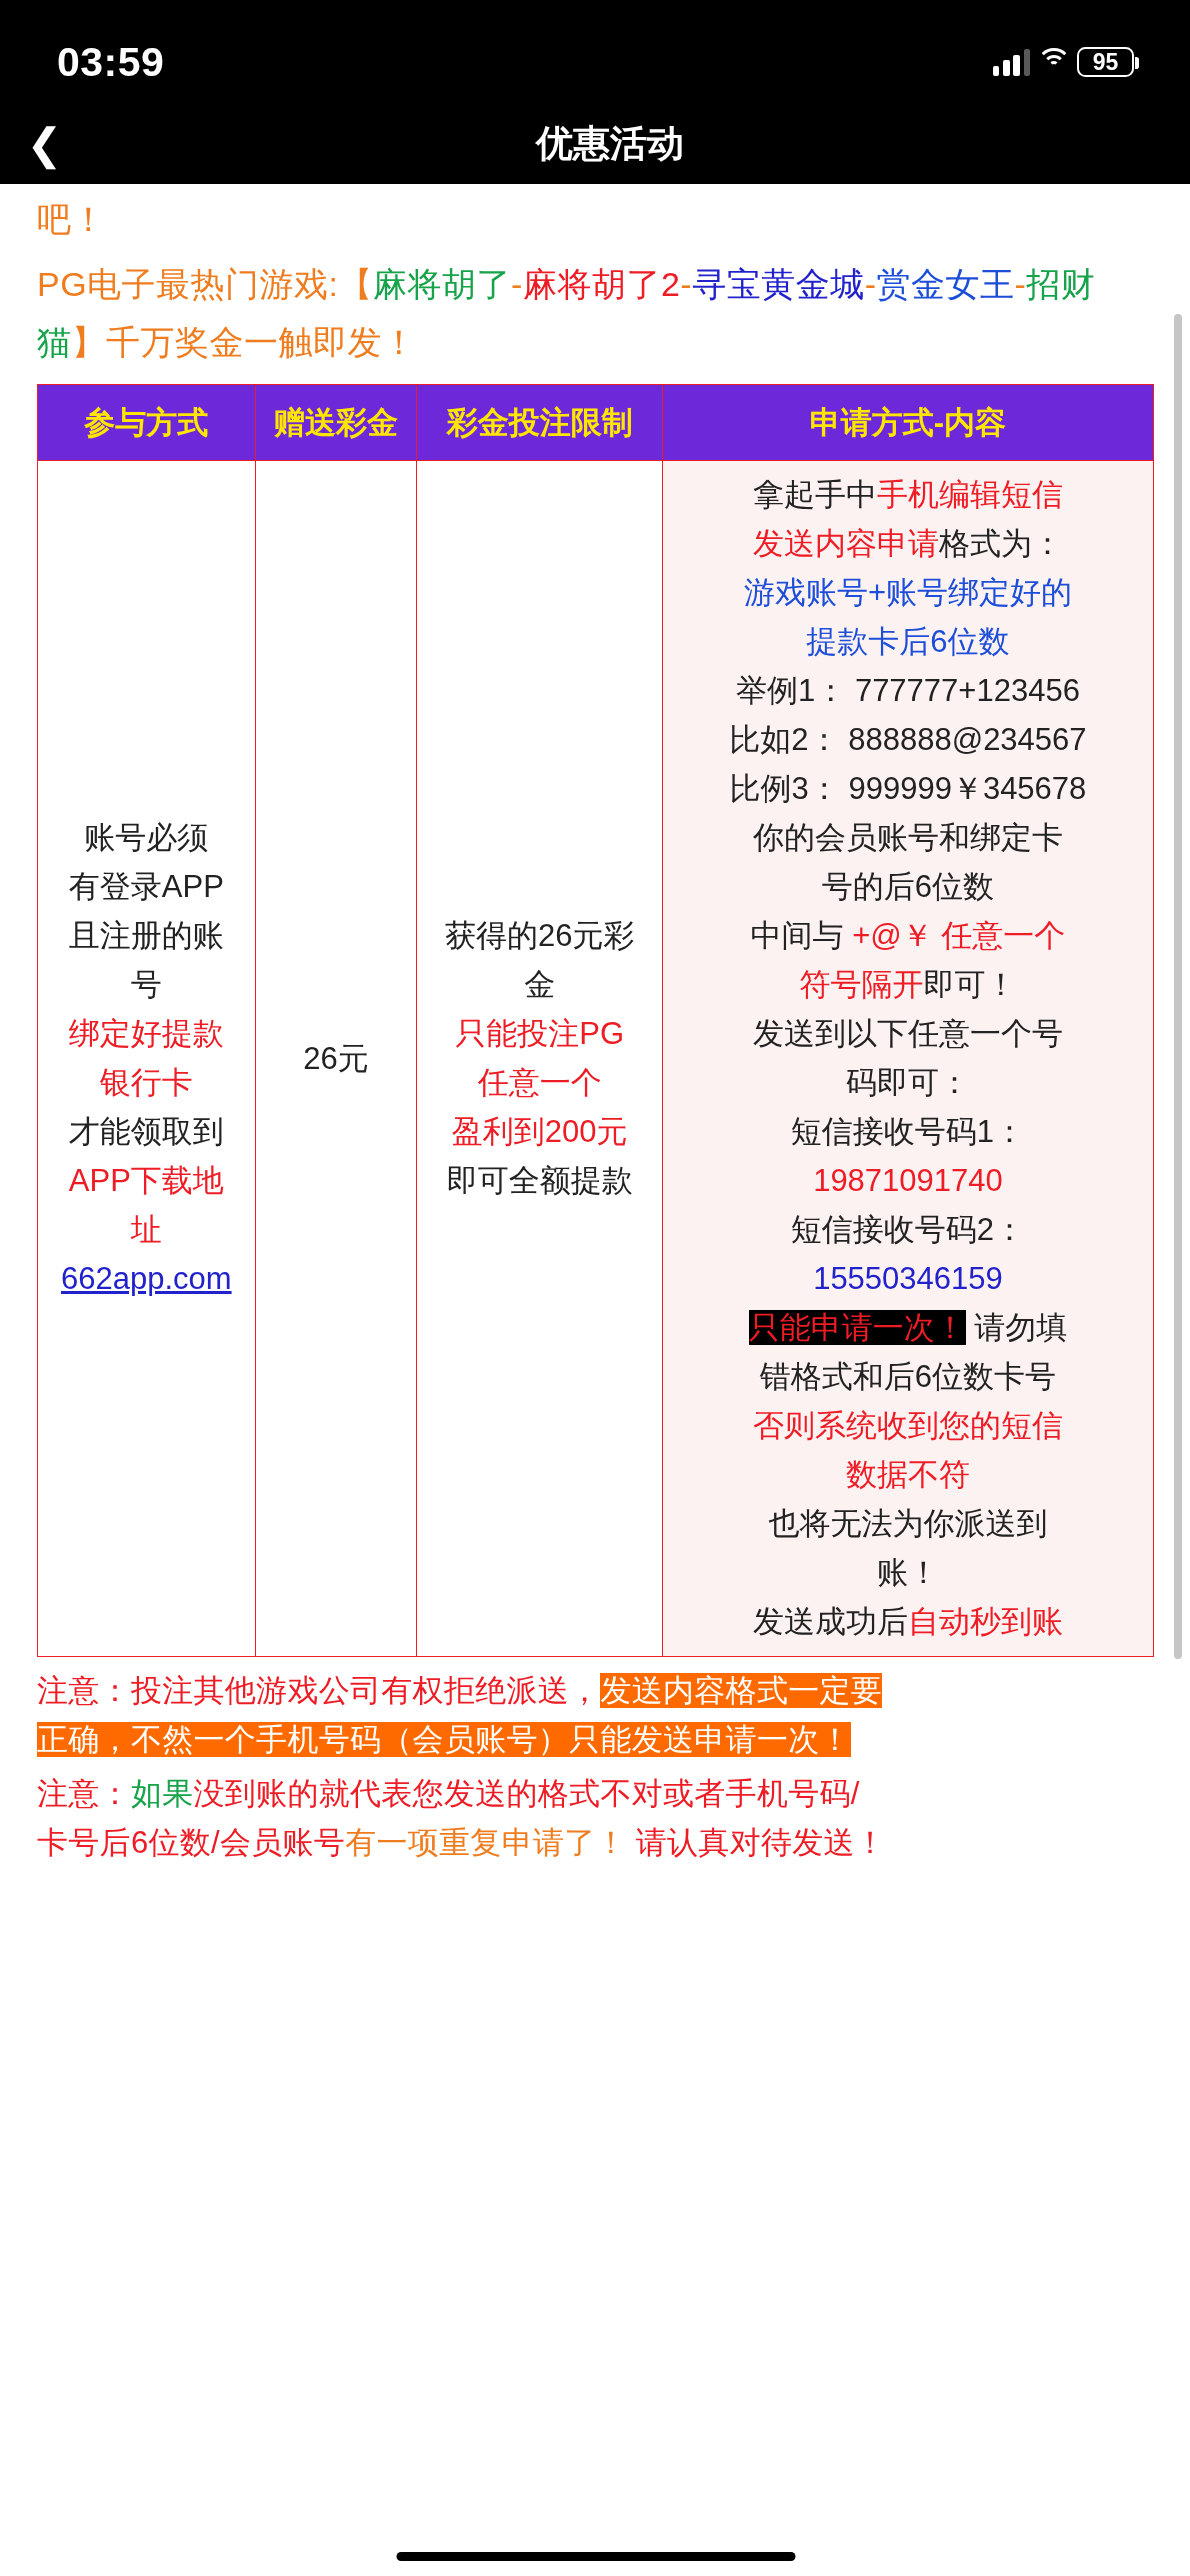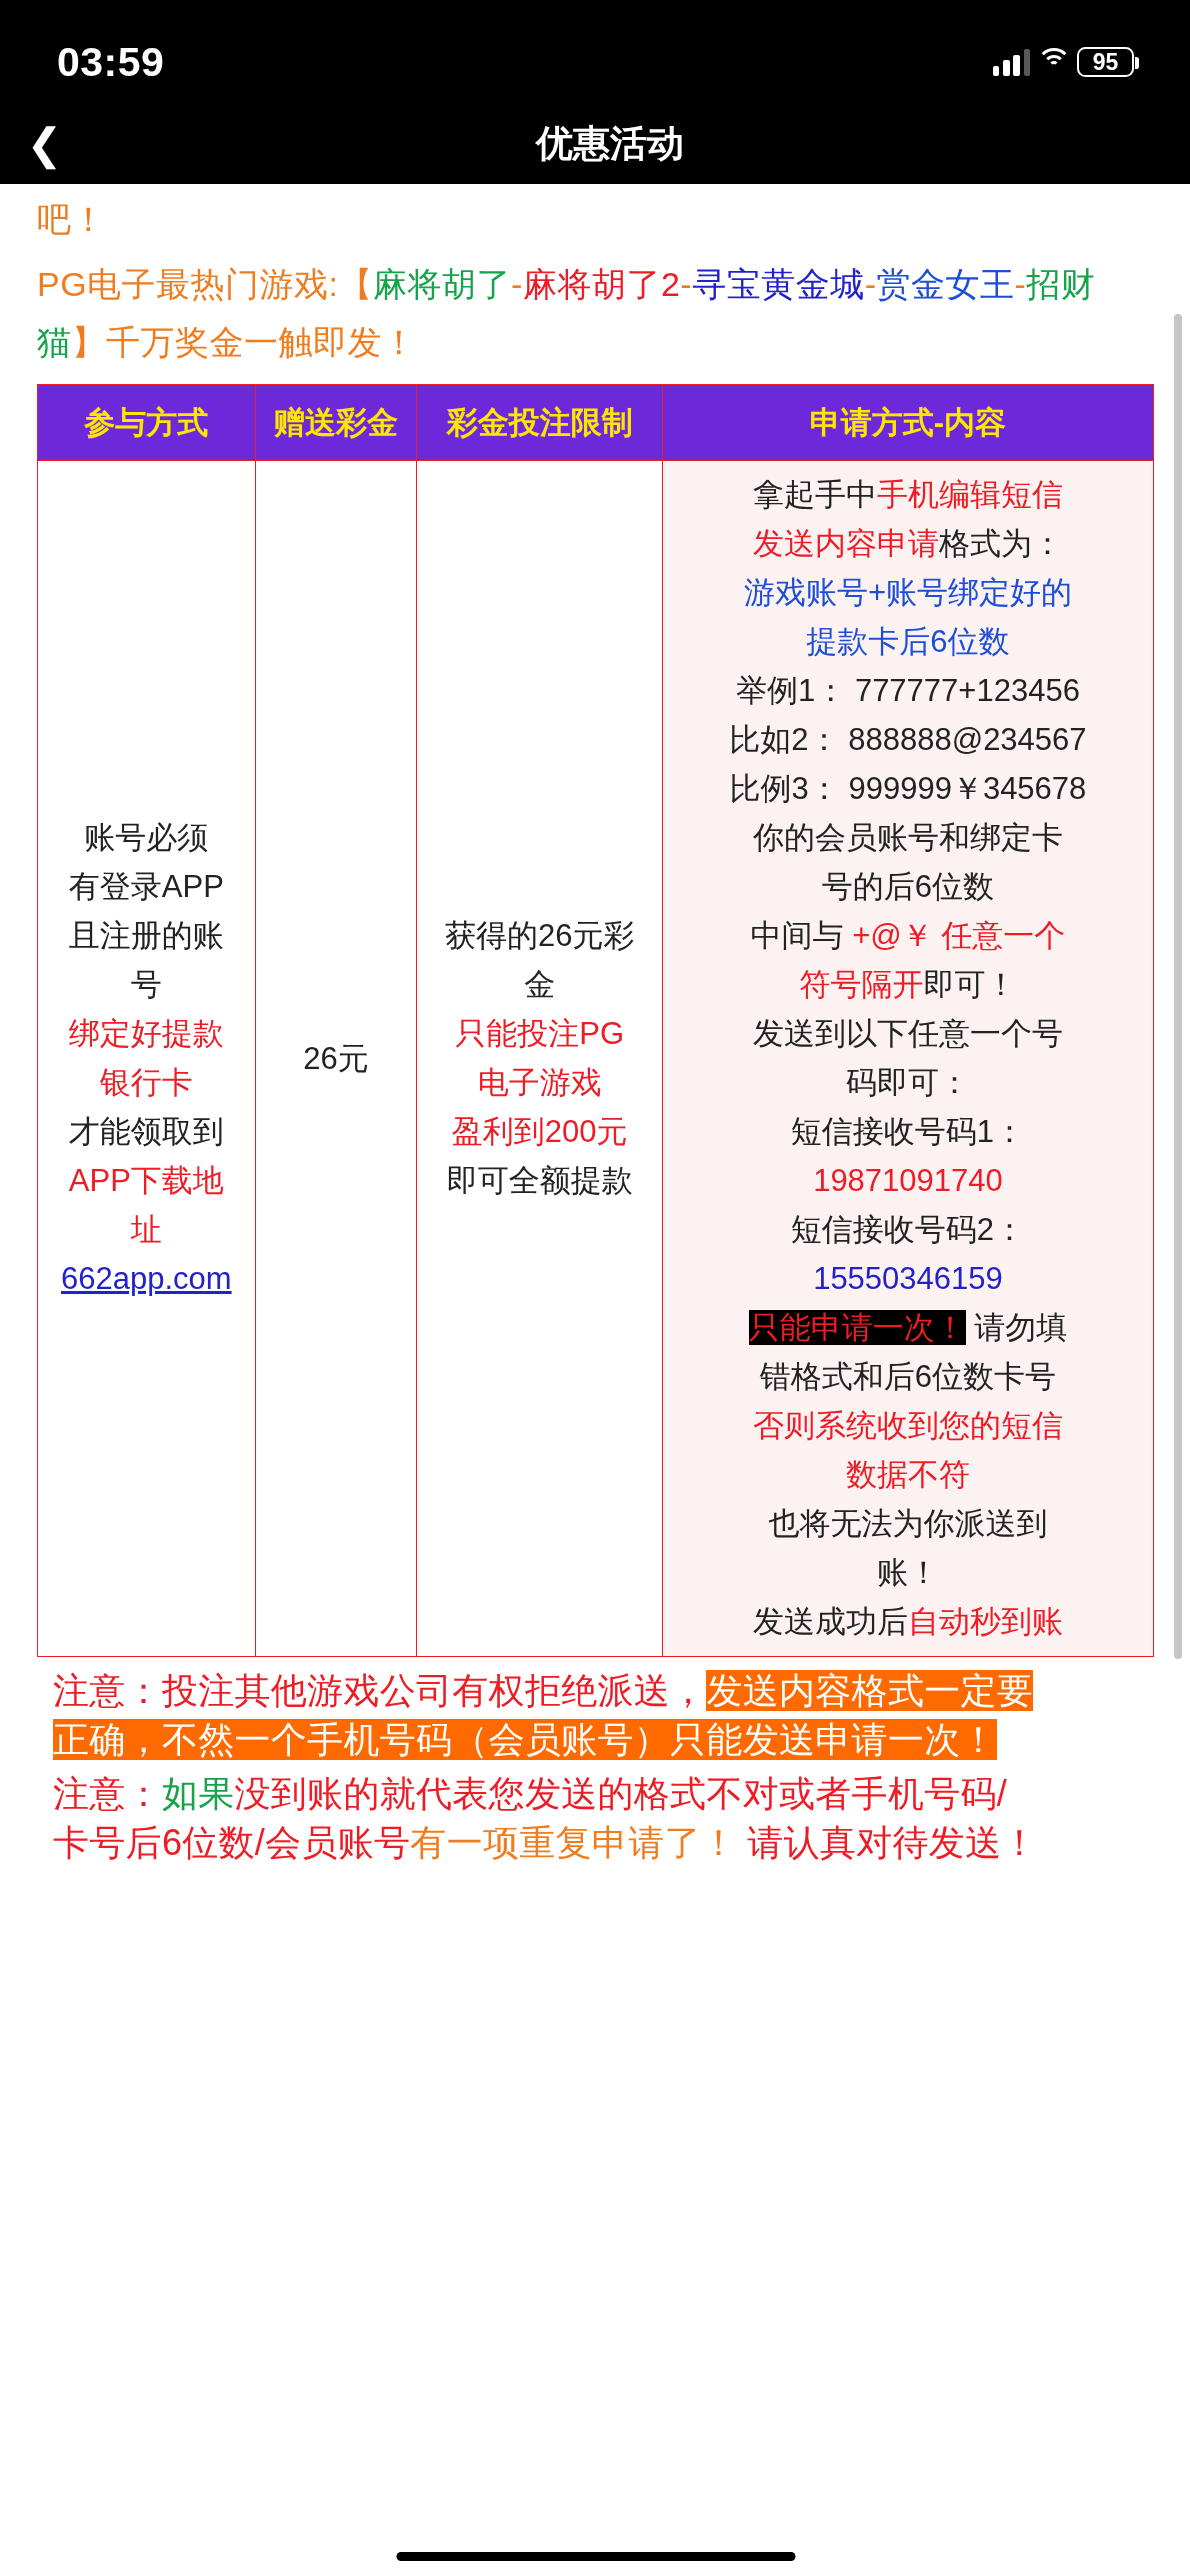--- a/index.html
+++ b/index.html
@@ -142,26 +142,25 @@
   .col4 { width: 44%; }
   .link {
     color: #2222cc;
     text-decoration: underline;
   }
   .hl-yellow { background: #000000; color: #ee1c25; }
   .hl-orange { background: #ff6a00; color: #ffffff; }
 
   
   .note {
-    font-size: 36px;
+    font-size: 31px;
     line-height: 49px;
     color: #ee1c25;
     padding-top: 9.3px;
     letter-spacing: 0.3px;
-    margin-left: 16px;
   }
   .note2 { padding-top: 5.6px; }
 
   .home-indicator {
     position: absolute;
     bottom: 15px; left: 50%;
     transform: translateX(-50%);
     width: 399px; height: 9.3px;
     background: #000; border-radius: 5.6px;
   }
@@ -235,21 +234,21 @@
           <div class="red">址</div>
           <div class="link">662app.com</div>
         </td>
 
         <td class="red">26元</td>
 
         <td>
           <div>获得的26元彩</div>
           <div>金</div>
           <div class="red">只能投注PG</div>
-          <div class="red">电子游戏</div>
+          <div class="red">任意一个</div>
           <div class="red">盈利到200元</div>
           <div>即可全额提款</div>
         </td>
 
         <td class="cell-apply">
           <div><span>拿起手中</span><span class="red">手机编辑短信</span></div>
           <div><span class="red">发送内容申请</span><span>格式为：</span></div>
           <div class="purple">游戏账号+账号绑定好的</div>
           <div class="purple">提款卡后6位数</div>
           <div>举例1： 777777+123456</div>

